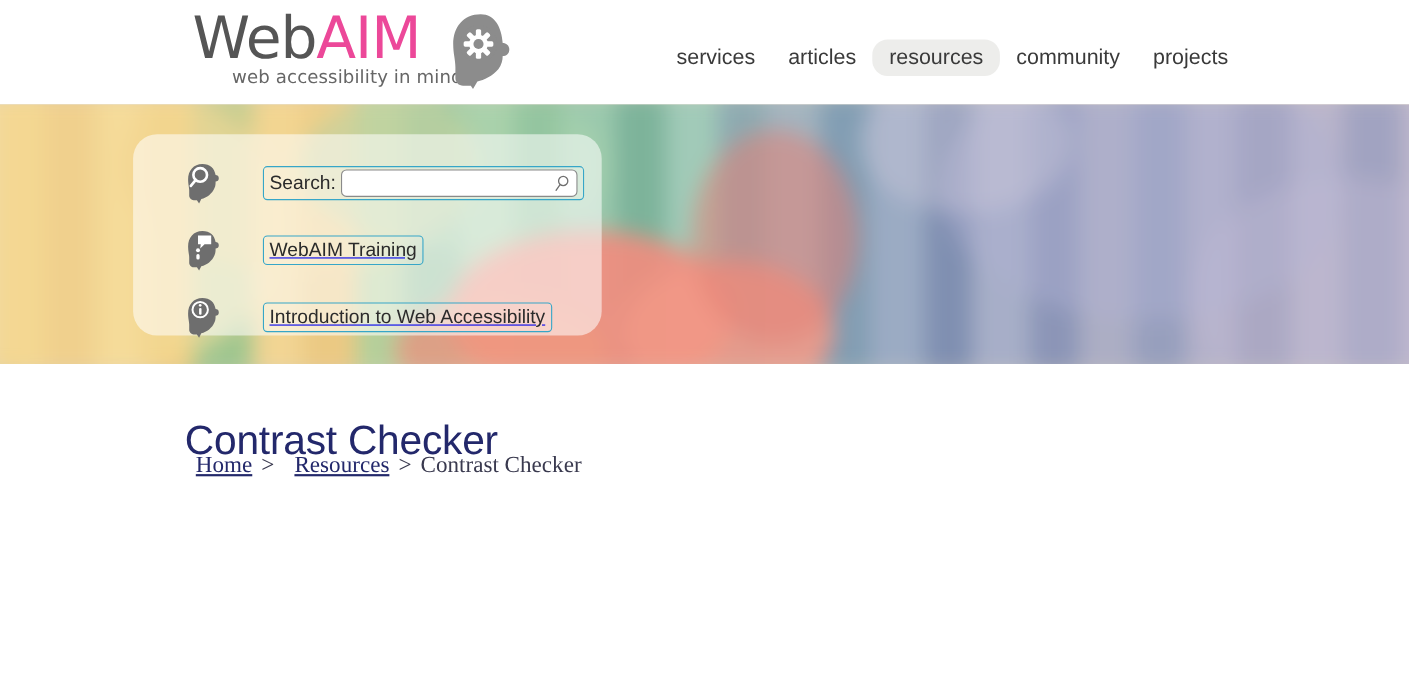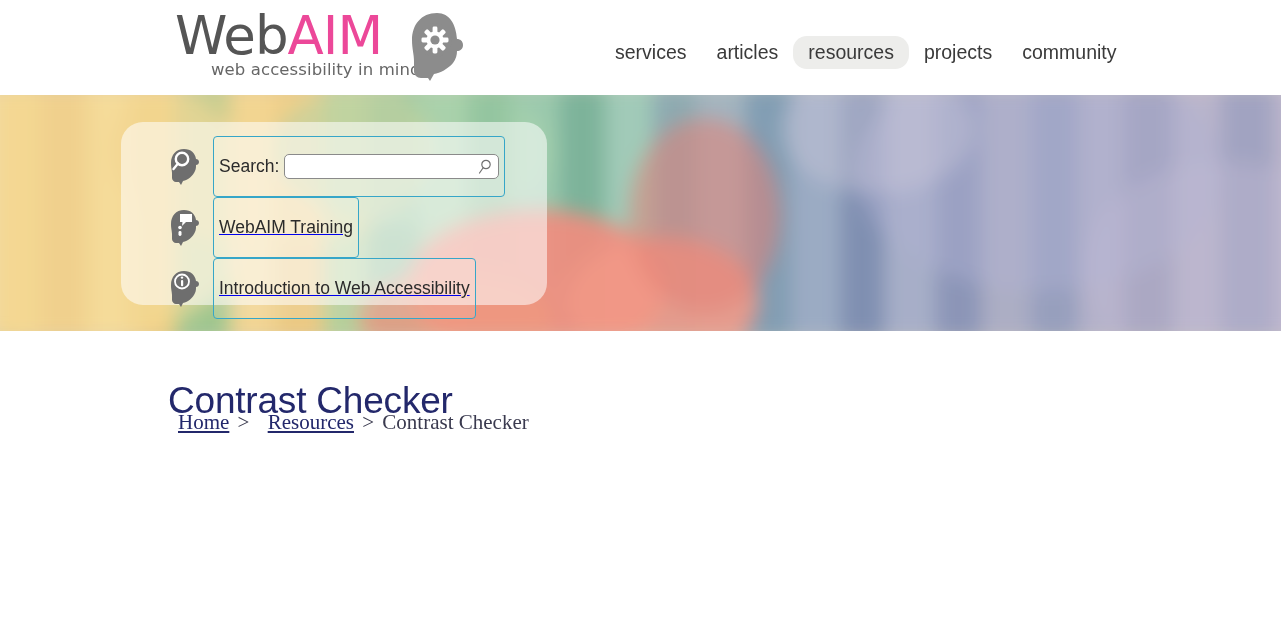--- a/index.html
+++ b/index.html
@@ -95,22 +95,23 @@
     left: 121px;
     top: 27px;
     width: 426px;
     height: 183px;
     background: rgba(255,255,255,0.55);
     border-radius: 22px;
     padding: 14px 0 0 0;
   }
   .hero-row {
     display: flex;
+    align-items: center;
     height: 61px;
-    padding-left: 50px;
+    padding-left: 76px;
     position: relative;
   }
   .hero-icon {
     position: absolute;
     left: 48px;
     top: 50%;
     transform: translateY(-50%);
     width: 30px;
     height: 38px;
   }
@@ -208,22 +209,22 @@
         <rect x="24.6" y="15.5" width="4.8" height="27" rx="1.4" transform="rotate(-45 27 29)"></rect>
       </g>
       <circle cx="27" cy="29" r="4.6" fill="#8c8c8c"></circle>
     </svg>
   </div>
 
   <nav class="nav">
     <a href="#">services</a>
     <a href="#">articles</a>
     <a href="#" class="active">resources</a>
+    <a href="#">community</a>
     <a href="#">projects</a>
-    <a href="#">community</a>
   </nav>
 </div>
 
 <div class="banner">
   <svg class="banner-bg" viewBox="0 0 1281 236" preserveAspectRatio="none">
     <rect width="1281" height="236" fill="#d8c49a"></rect>
 
     <rect x="0" y="0" width="46" height="236" fill="#e8d29a"></rect>
     <rect x="46" y="0" width="38" height="236" fill="#f0c96a"></rect>
     <rect x="84" y="0" width="44" height="236" fill="#e4b45c"></rect>

